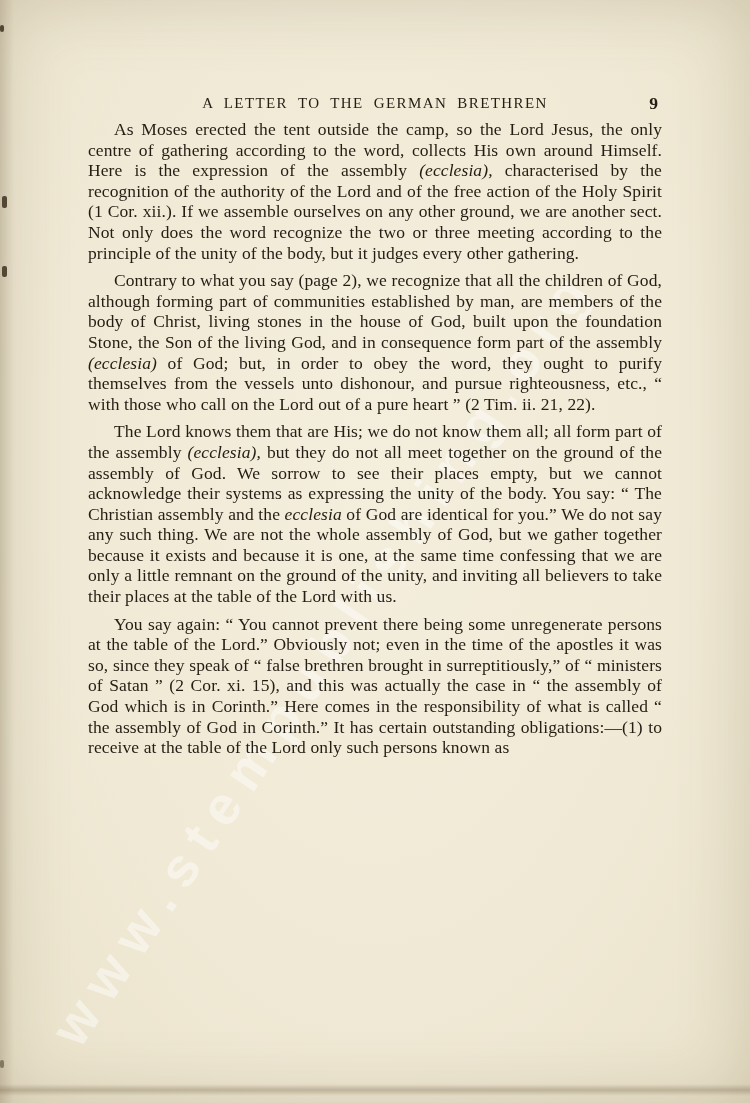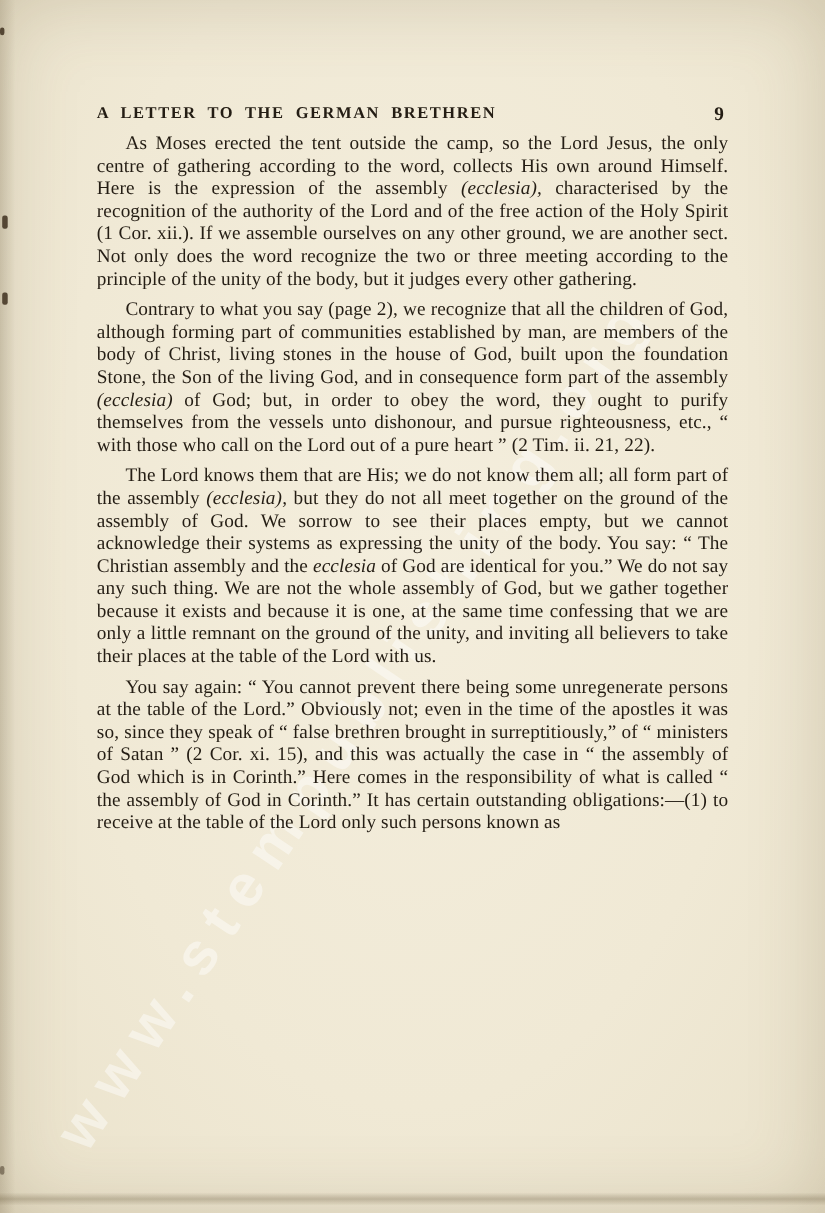--- a/index.html
+++ b/index.html
@@ -33,21 +33,22 @@
   }
   .header {
     position: absolute;
     left: 88px;
     top: 95px;
     width: 574px;
     height: 20px;
   }
   .running-title {
     display: block;
-    font-weight: bold;
+    text-align: center;
+    font-weight: normal;
     font-size: 15px;
     letter-spacing: 1.4px;
     word-spacing: 5px;
   }
   .page-number {
     position: absolute;
     right: 4px;
     top: -2px;
     font-weight: bold;
     font-size: 17.5px;

